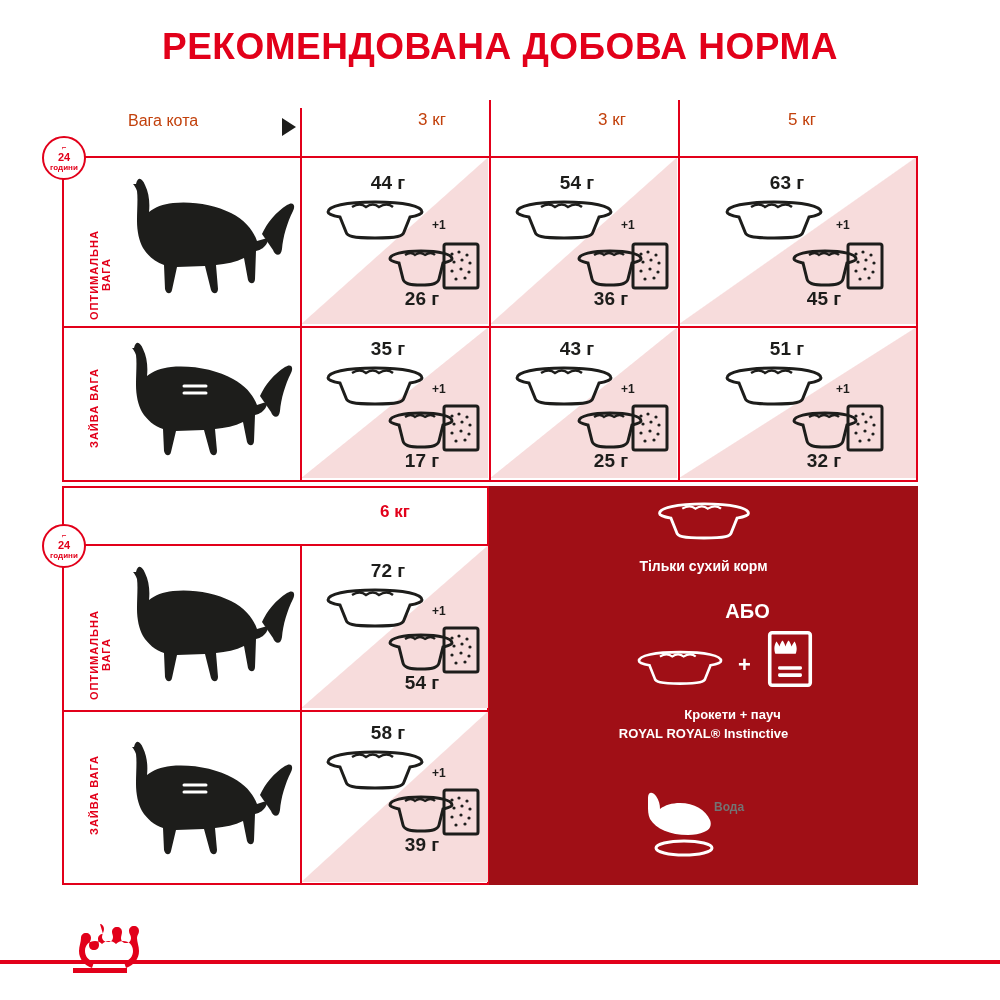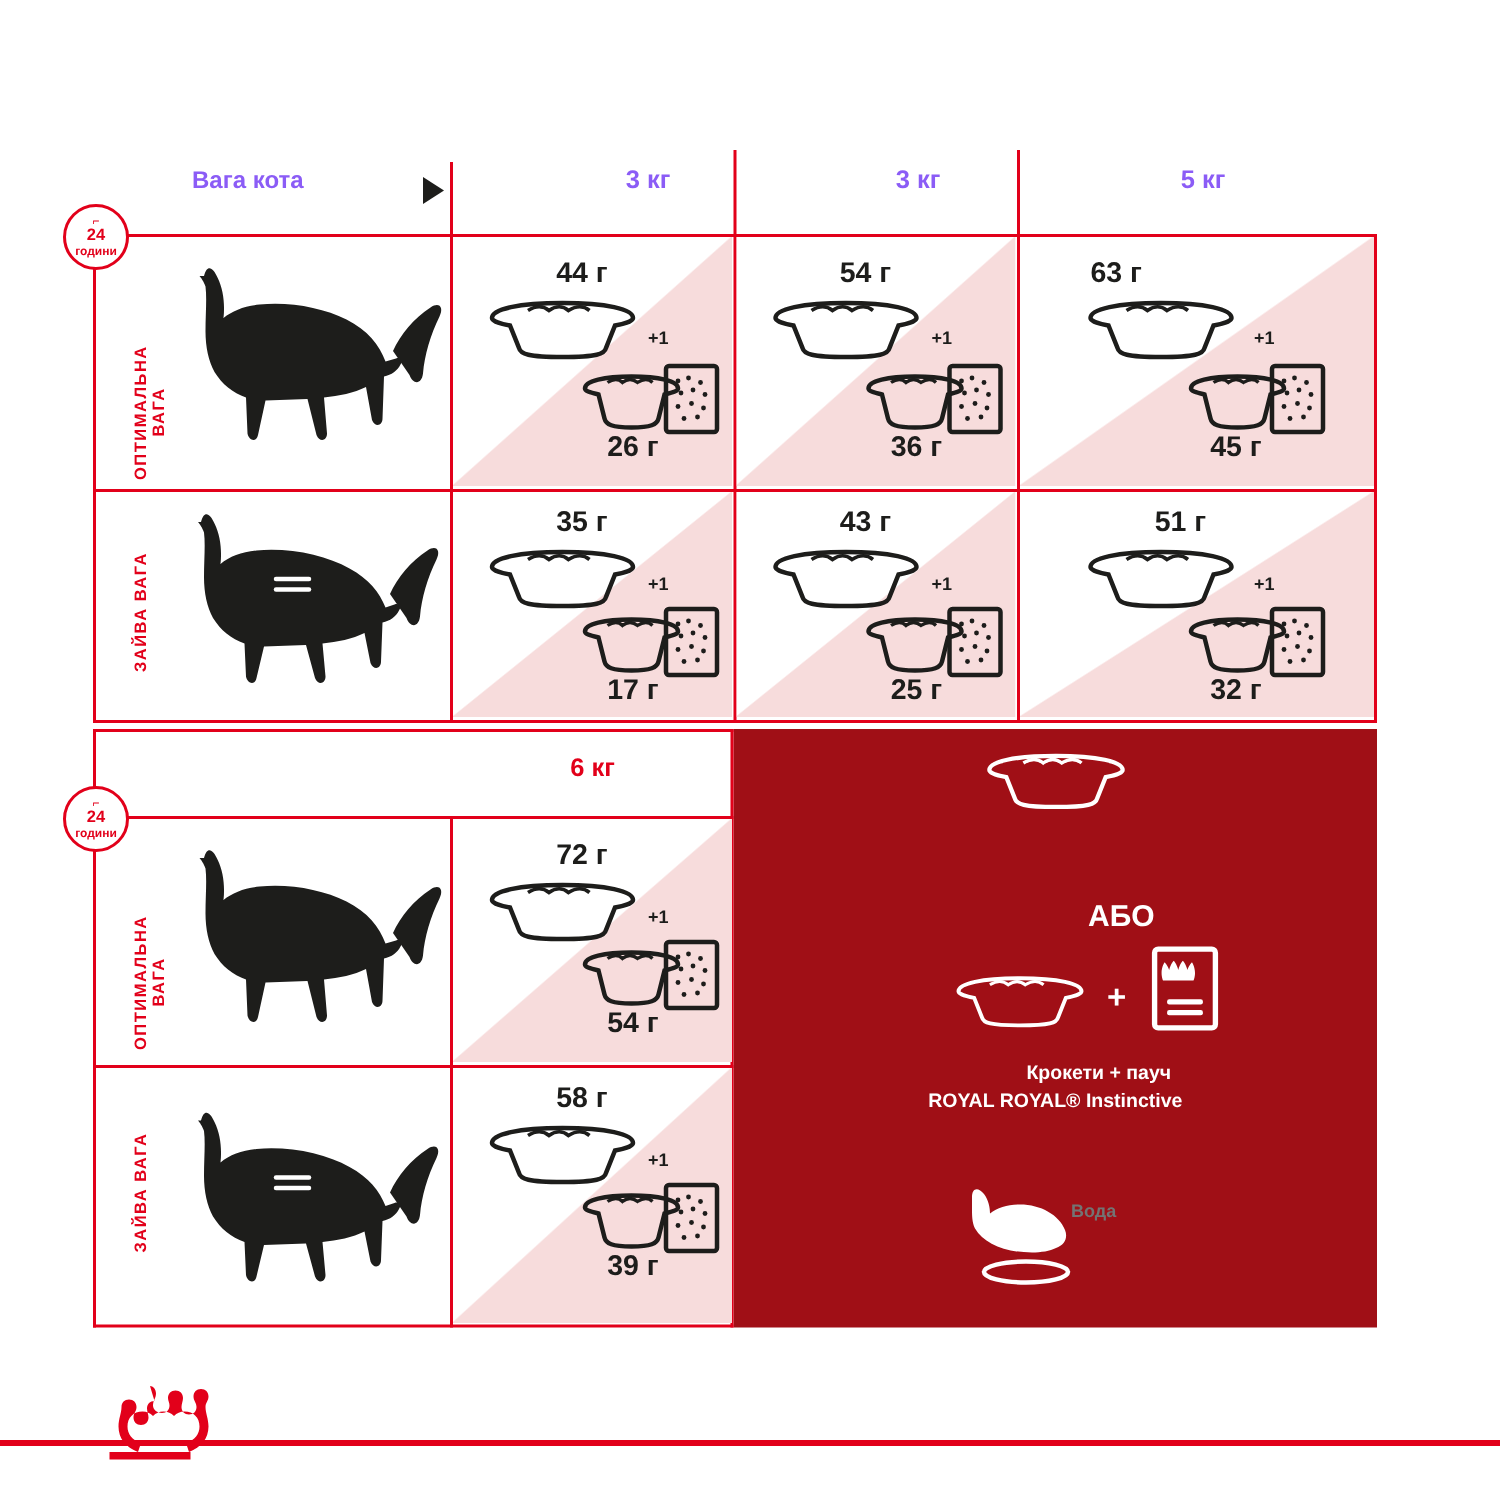--- a/index.html
+++ b/index.html
@@ -25,21 +25,21 @@
   
   .table{
     position:absolute;left:62px;top:100px;width:856px;height:785px;
   }
 
   
   .hdr{
     position:absolute;left:0;top:0;height:48px;width:856px;
   }
   .hdr .lbl{
-    position:absolute;top:10px;font-size:17px;font-weight:bold;color:#8b5cf6;
+    position:absolute;top:10px;font-size:17px;font-weight:normal;color:#c2410c;
   }
   .hdr .catweight{left:66px;top:12px;font-size:16px;}
   .arrow{
     position:absolute;left:220px;top:18px;width:0;height:0;
     border-left:14px solid #1d1d1b;
     border-top:9px solid transparent;
     border-bottom:9px solid transparent;
   }
   .c1h{left:300px;width:140px;text-align:center;}
   .c2h{left:480px;width:140px;text-align:center;}
@@ -105,20 +105,21 @@
   }
 
   svg{display:block;}
   .nosel{user-select:none;}
 </style>
 </head>
 <body>
 
 <div class="page">
 
+  <div class="title nosel">РЕКОМЕНДОВАНА ДОБОВА НОРМА</div>
 
   <div class="table">
 
     <div class="hdr">
       <div class="lbl catweight nosel">Вага кота</div>
       <div class="arrow"></div>
       <div class="lbl c1h nosel">3 кг</div>
       <div class="lbl c2h nosel">3 кг</div>
       <div class="lbl c3h nosel">5 кг</div>
     </div>
@@ -271,21 +272,21 @@
           <circle cx="30" cy="23" r="1.6"></circle>
         <circle cx="12" cy="31" r="1.6"></circle>
           <circle cx="21" cy="29" r="1.6"></circle>
           <circle cx="29" cy="32" r="1.6"></circle>
         <circle cx="16" cy="39" r="1.6"></circle>
           <circle cx="25" cy="38" r="1.6"></circle>
       </g>
     </svg>
     <div class="gram nosel" style="left:489px;top:188px;width:120px;text-align:center;">36 г</div>
 
-    <div class="gram nosel" style="left:665px;top:72px;width:120px;">63 г</div>
+    <div class="gram nosel" style="left:665px;top:72px;width:120px;text-align:center;">63 г</div>
     <svg style="position:absolute;left:657px;top:98px;" width="110" height="42" viewBox="0 0 110 42">
       <path d="M8 14 C8 8 26 4 55 4 C84 4 102 8 102 14 C102 16 96 18 90 19 L84 34 C83 38 78 40 55 40 C32 40 27 38 26 34 L20 19 C14 18 8 16 8 14 Z" fill="none" stroke="#1d1d1b" stroke-width="3"></path>
       <path d="M32 9 q8-5 14 0 q7-5 13 0 q8-5 14 0" fill="none" stroke="#1d1d1b" stroke-width="2.4"></path>
     </svg>
     <div class="plus1 nosel" style="left:774px;top:118px;">+1</div>
     <svg style="position:absolute;left:727px;top:148px;" width="72" height="40" viewBox="0 0 72 40">
       <path d="M5 11 C5 6 18 3 36 3 C54 3 67 6 67 11 C67 13 62 14 58 15 L54 31 C53 35 49 37 36 37 C23 37 19 35 18 31 L14 15 C10 14 5 13 5 11 Z" fill="none" stroke="#1d1d1b" stroke-width="3"></path>
       <path d="M20 7 q6-4 10 0 q5-4 10 0 q6-4 10 0" fill="none" stroke="#1d1d1b" stroke-width="2.2"></path>
     </svg>
     <svg style="position:absolute;left:782px;top:140px;" width="42" height="52" viewBox="0 0 42 52">
@@ -443,20 +444,21 @@
         <circle cx="16" cy="39" r="1.6"></circle>
           <circle cx="25" cy="38" r="1.6"></circle>
       </g>
     </svg>
     <div class="gram nosel" style="left:300px;top:734px;width:120px;text-align:center;">39 г</div>
 
     <svg style="position:absolute;left:590px;top:400px;" width="104" height="40" viewBox="0 0 110 42">
       <path d="M8 14 C8 8 26 4 55 4 C84 4 102 8 102 14 C102 16 96 18 90 19 L84 34 C83 38 78 40 55 40 C32 40 27 38 26 34 L20 19 C14 18 8 16 8 14 Z" fill="none" stroke="#ffffff" stroke-width="3"></path>
       <path d="M32 9 q8-5 14 0 q7-5 13 0 q8-5 14 0" fill="none" stroke="#ffffff" stroke-width="2.4"></path>
     </svg>
+    <div class="dk-text dk-title nosel" style="top:458px;left:427px;width:429px;">Тільки сухий корм</div>
     <div class="dk-text dk-or nosel" style="top:500px;left:427px;width:517px;">АБО</div>
 
     <svg style="position:absolute;left:570px;top:548px;" width="96" height="38" viewBox="0 0 110 42">
       <path d="M8 14 C8 8 26 4 55 4 C84 4 102 8 102 14 C102 16 96 18 90 19 L84 34 C83 38 78 40 55 40 C32 40 27 38 26 34 L20 19 C14 18 8 16 8 14 Z" fill="none" stroke="#ffffff" stroke-width="3"></path>
       <path d="M32 9 q8-5 14 0 q7-5 13 0 q8-5 14 0" fill="none" stroke="#ffffff" stroke-width="2.4"></path>
     </svg>
     <div class="nosel" style="position:absolute;left:676px;top:552px;color:#fff;font-size:22px;font-weight:bold;">+</div>
     <svg style="position:absolute;left:702px;top:528px;" width="52" height="62" viewBox="0 0 42 52">
       <rect x="4" y="4" width="34" height="44" rx="2" fill="none" stroke="#ffffff" stroke-width="3"></rect>
       <g fill="#ffffff">

